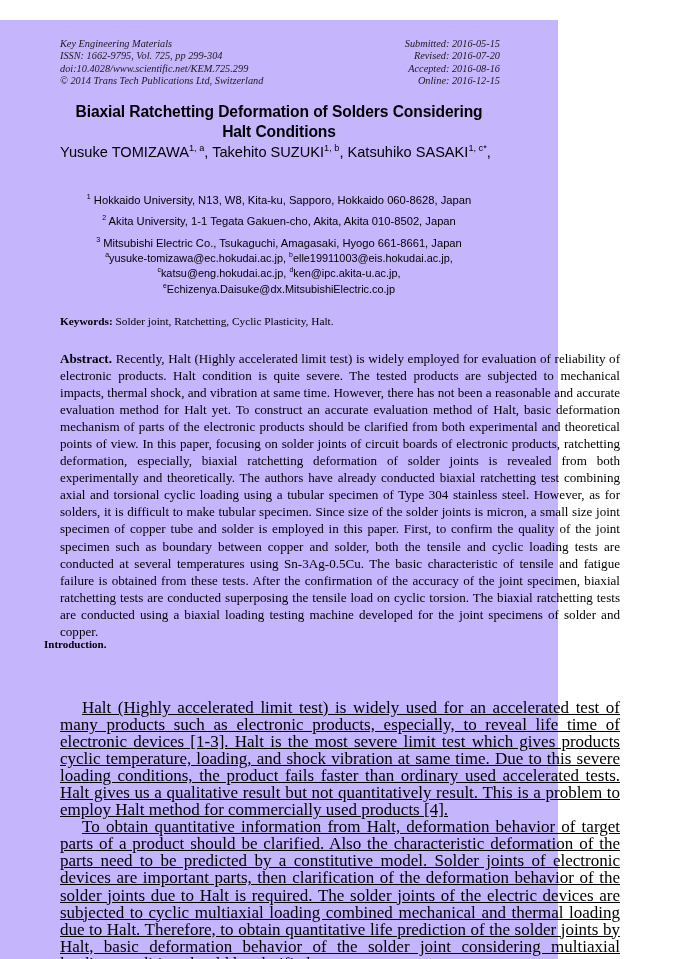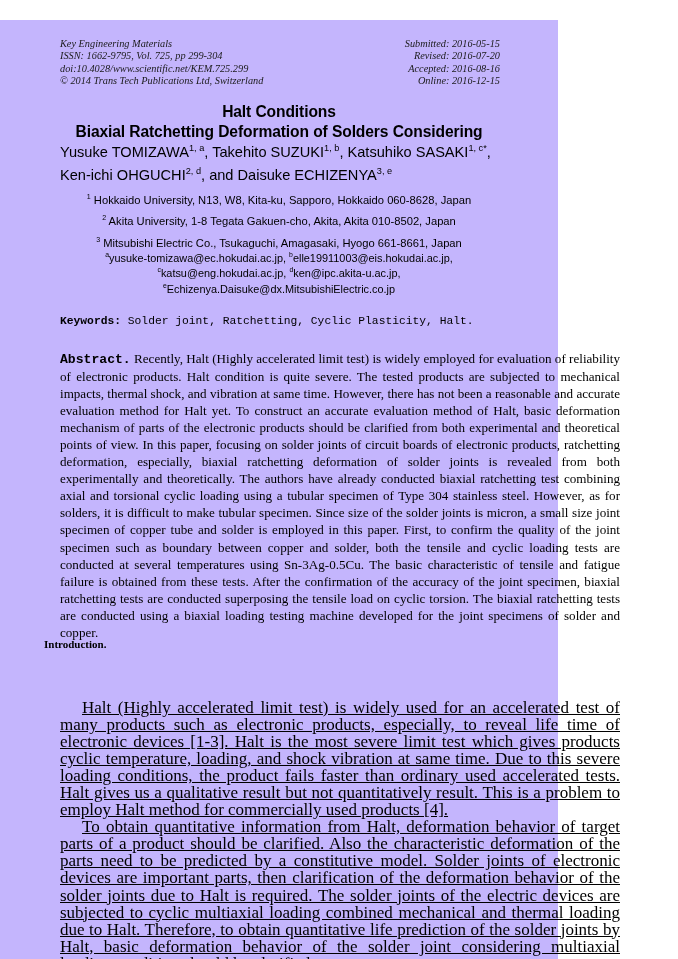--- a/index.html
+++ b/index.html
@@ -101,39 +101,39 @@
     line-height: 15.4px;
   }
   .emails .line { white-space: nowrap; }
 
   
   .keywords {
     position: absolute;
     top: 294px;
     left: 60px;
     right: 40px;
-    font-family: Liberation Mono, monospace;
+    font-family: Liberation Serif, serif;
     font-size: 11.3px;
     line-height: 14px;
   }
   .keywords .kw-label { font-weight: bold; }
 
   
   .abstract {
     position: absolute;
     top: 330px;
     left: 60px;
     width: 560px;
     text-align: justify;
     text-justify: inter-word;
     font-size: 13.1px;
     line-height: 17.05px;
     text-indent: 0;
   }
-  .abstract .ab-label { font-weight: bold; font-family: Liberation Mono, monospace; }
+  .abstract .ab-label { font-weight: bold; }
 
   
   .section-heading {
     position: absolute;
     top: 616px;
     left: 44px;
     font-weight: bold;
     font-size: 11px;
     line-height: 17px;
   }
@@ -169,32 +169,31 @@
     </div>
     <div class="right">
       <div>Submitted: 2016-05-15</div>
       <div>Revised: 2016-07-20</div>
       <div>Accepted: 2016-08-16</div>
       <div>Online: 2016-12-15</div>
     </div>
   </div>
 
   <div class="title">
+    <div>Biaxial Ratchetting Deformation of Solders Considering</div>
     <div>Halt Conditions</div>
-    <div>Biaxial Ratchetting Deformation of Solders Considering</div>
   </div>
 
   <div class="authors">
     <div id="author-line-1"><span>Yusuke TOMIZAWA</span><sup>1, a</sup>, <span>Takehito SUZUKI</span><sup>1, b</sup>, <span>Katsuhiko SASAKI</span><sup>1, c*</sup>,</div>
-    <div id="author-line-2"><span>Ken-ichi OHGUCHI</span><sup>2, d</sup>, and <span>Daisuke ECHIZENYA</span><sup>3, e</sup></div>
   </div>
 
   <div class="affil" id="affiliation-list">
       <div class="line"><sup>1</sup><span> Hokkaido University, N13, W8, Kita-ku, Sapporo, Hokkaido 060-8628, Japan</span></div>
-      <div class="line"><sup>2</sup><span> Akita University, 1-8 Tegata Gakuen-cho, Akita, Akita 010-8502, Japan</span></div>
+      <div class="line"><sup>2</sup><span> Akita University, 1-1 Tegata Gakuen-cho, Akita, Akita 010-8502, Japan</span></div>
       <div class="line"><sup>3</sup><span> Mitsubishi Electric Co., Tsukaguchi, Amagasaki, Hyogo 661-8661, Japan</span></div>
     </div>
 
   <div class="emails" id="author-email-list">
       <div class="line"><sup>a</sup><span>yusuke-tomizawa@ec.hokudai.ac.jp</span>, <sup>b</sup><span>elle19911003@eis.hokudai.ac.jp</span>,</div>
       <div class="line"><sup>c</sup><span>katsu@eng.hokudai.ac.jp</span>, <sup>d</sup><span>ken@ipc.akita-u.ac.jp</span>,</div>
       <div class="line"><sup>e</sup><span>Echizenya.Daisuke@dx.MitsubishiElectric.co.jp</span></div>
     </div>
 
   <div class="keywords">

